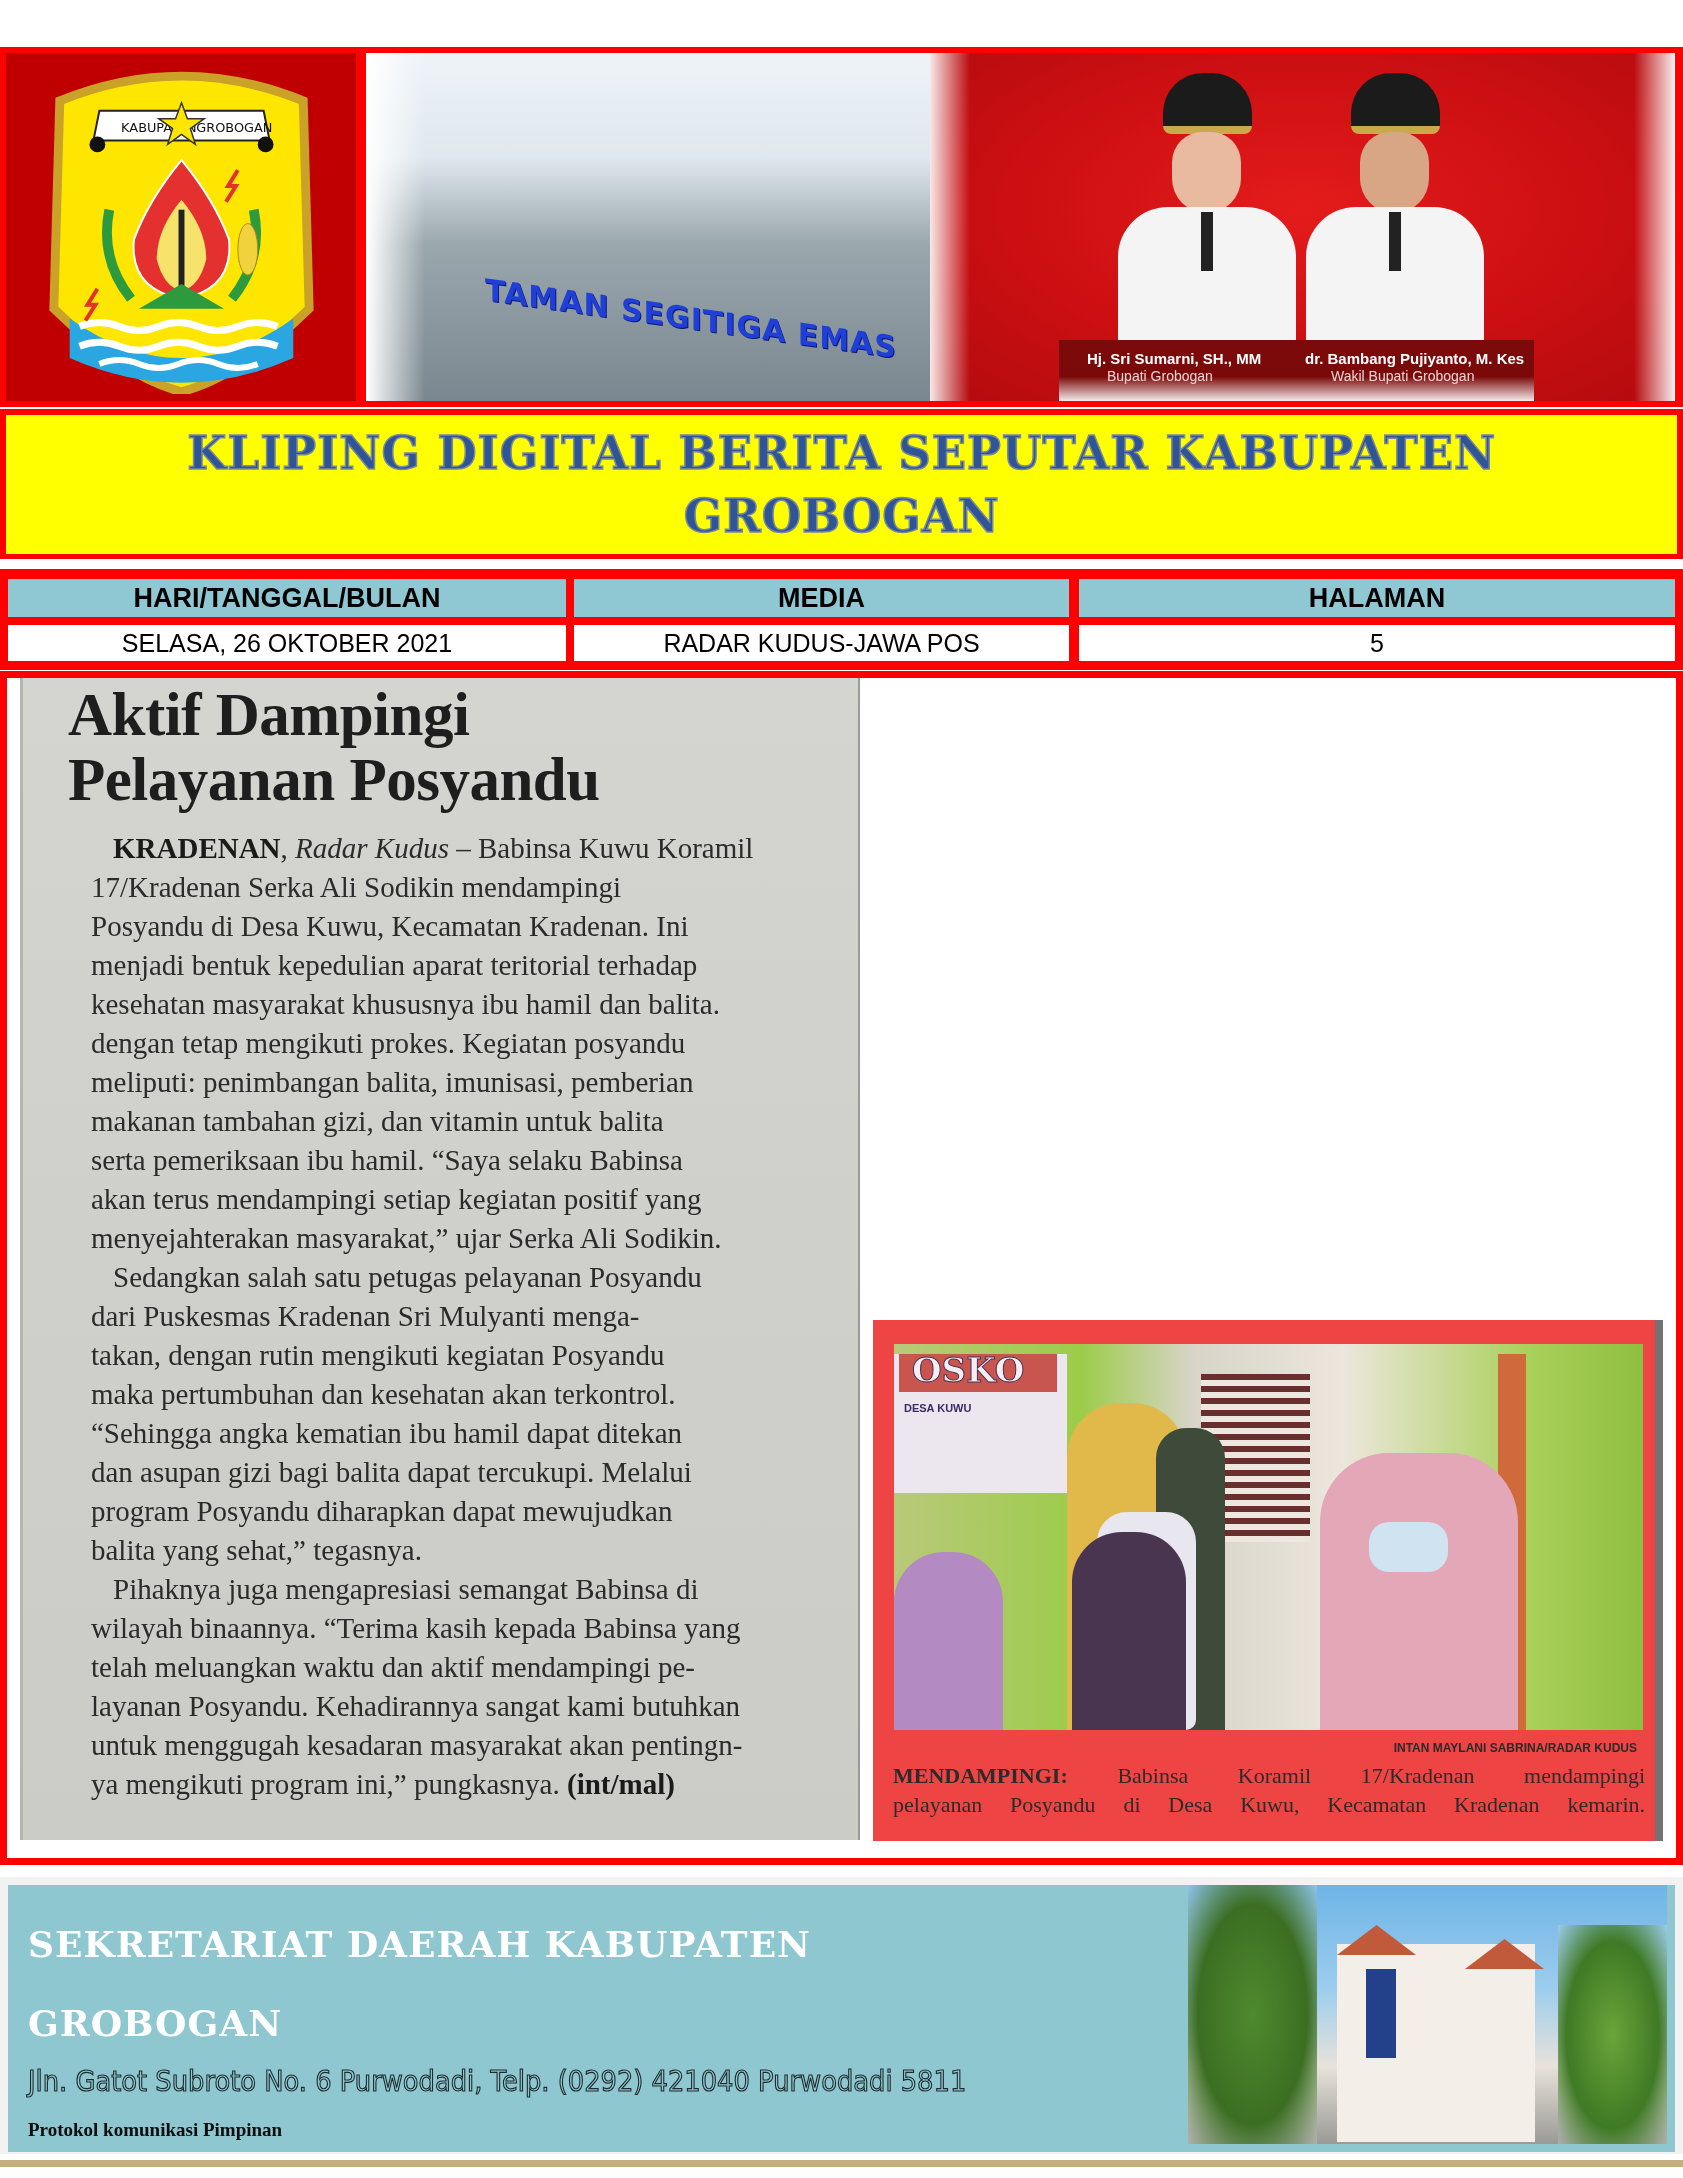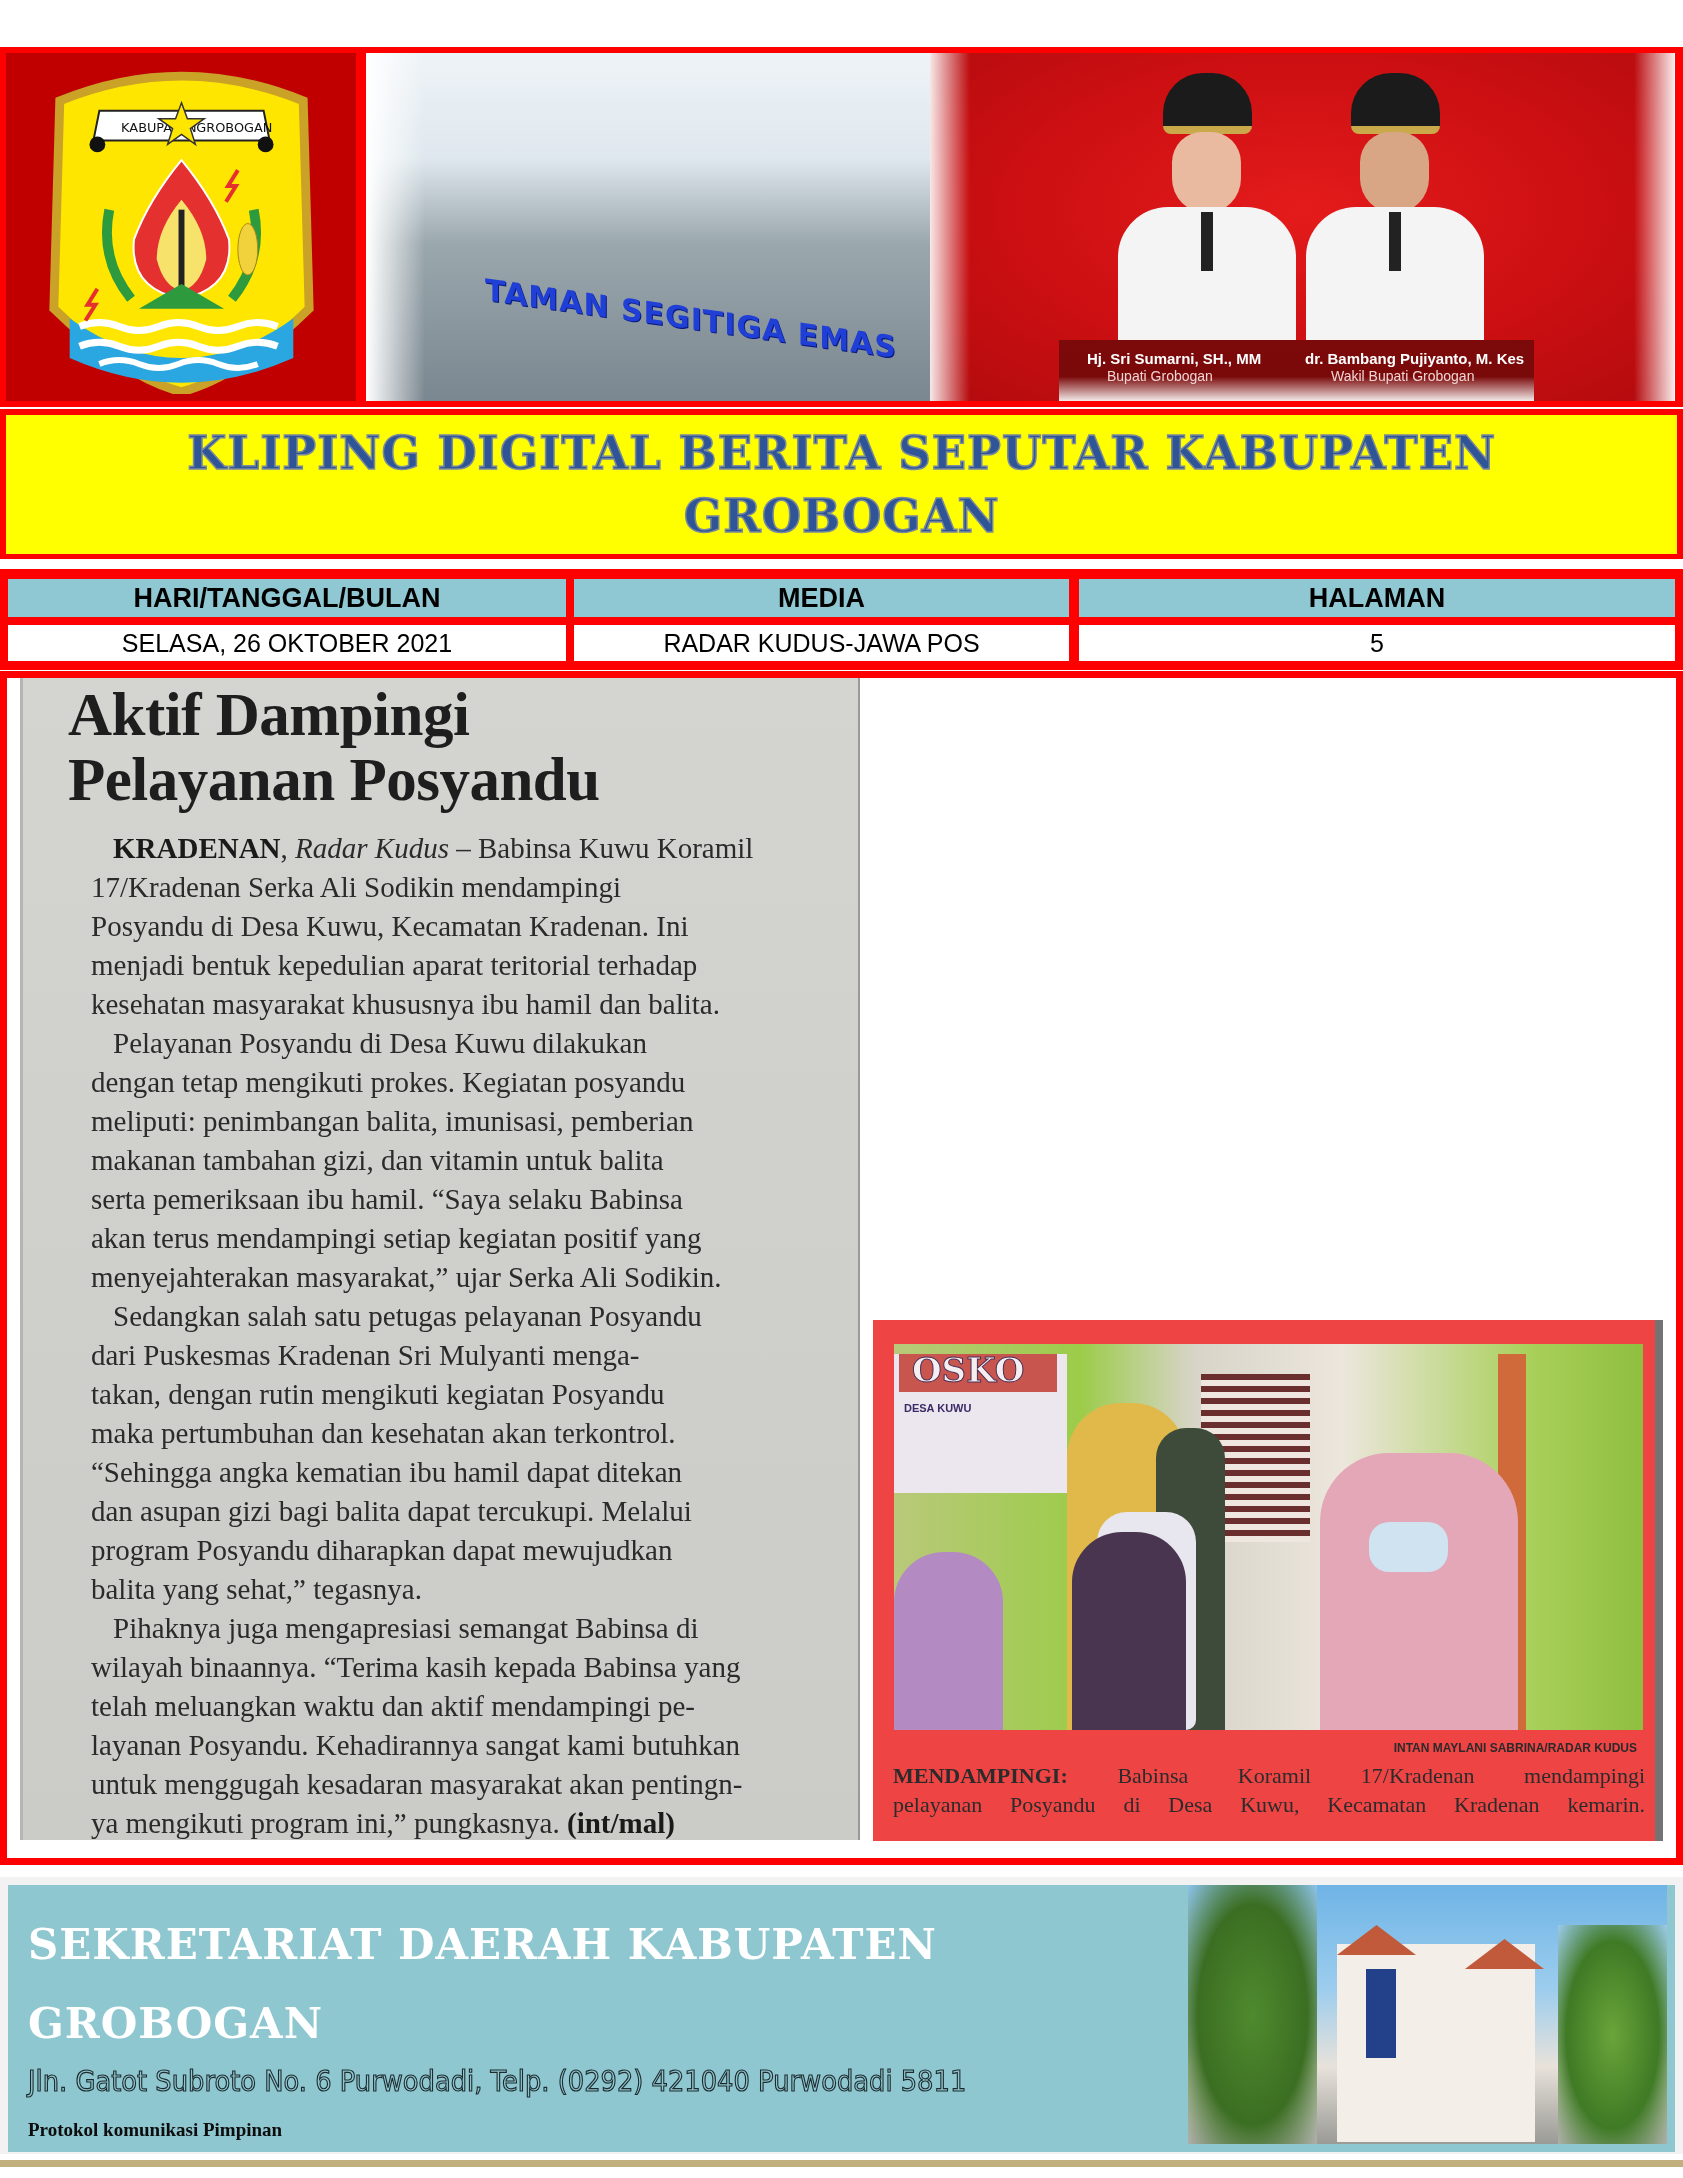--- a/index.html
+++ b/index.html
@@ -78,21 +78,21 @@
   .ph-mask { position: absolute; left: 475px; top: 178px; width: 79px; height: 50px; background: #cfe3f0; border-radius: 20px; }
   .ph-credit { position: absolute; right: 18px; top: 421px; font-family: "Liberation Sans", sans-serif; font-weight: bold; font-size: 12px; color: #2a2a2a; }
   .ph-caption { position: absolute; left: 20px; top: 441px; width: 752px; font-family: Liberation Serif, serif; font-size: 22px; line-height: 29px; color: #2b2b2b; text-align: justify; text-align-last: justify; }
   .ph-caption b { font-weight: bold; }
   .ph-caption .l2 { text-align-last: justify; display: block; }
 
   
   .footer { position: absolute; left: 0; top: 1877px; width: 1683px; height: 277px; background: #f2f2f2; }
   .footer-inner { position: absolute; left: 8px; top: 8px; width: 1667px; height: 267px; background: #8ec7d0; }
   .ft-title { position: absolute; left: 20px; top: 20px; width: 1158px; font-family: "DejaVu Serif", serif; font-weight: bold;
-              font-size: 42px; line-height: 79px; color: #ffffff; letter-spacing: 1px; }
+              font-size: 36px; line-height: 79px; color: #ffffff; letter-spacing: 1px; }
   .ft-address { position: absolute; left: 20px; top: 180px; font-family: "DejaVu Sans", sans-serif; font-size: 28px;
                 color: #8ec7d0; -webkit-text-stroke: 1.2px #1e2a2e; white-space: nowrap; transform: scaleX(0.92); transform-origin: left; }
   .ft-proto { position: absolute; left: 20px; top: 234px; font-family: "Liberation Serif", serif; font-weight: bold; font-size: 19px; color: #0d0d0d; }
   .ft-photo { position: absolute; left: 1188px; top: 8px; width: 479px; height: 259px; overflow: hidden;
               background: linear-gradient(180deg,#6fb4e6 0%, #9ccdee 40%, #e8e2da 70%, #9a9a96 100%); }
   .ft-tree-l { position: absolute; left: 0; top: 0; width: 129px; height: 259px; background: radial-gradient(ellipse at 50% 50%, #4f8a2e 0%, #3b6e22 60%, rgba(255,255,255,.2) 100%); }
   .ft-tree-r { position: absolute; right: 0; top: 40px; width: 109px; height: 220px; background: radial-gradient(ellipse at 50% 50%, #6aa43a 0%, #3f7a25 60%, rgba(255,255,255,.2) 100%); }
   .ft-bldg { position: absolute; left: 149px; top: 59px; width: 198px; height: 198px; background: #f3efe8; }
   .ft-roof { position: absolute; left: 149px; top: 40px; width: 79px; height: 30px; background: #c05a3a; clip-path: polygon(50% 0, 100% 100%, 0 100%); }
   .ft-roof2 { position: absolute; left: 277px; top: 54px; width: 79px; height: 30px; background: #c05a3a; clip-path: polygon(50% 0, 100% 100%, 0 100%); }
@@ -183,21 +183,20 @@
       <div class="art-headline">
         <span>Aktif Dampingi</span><br>
         <span>Pelayanan Posyandu</span>
       </div>
       <div class="art-body">
         <span class="line indent"><b>KRADENAN</b>, <i>Radar Kudus</i><span> – Babinsa Kuwu Koramil</span></span>
         <span class="line">17/Kradenan Serka Ali Sodikin mendampingi</span>
         <span class="line">Posyandu di Desa Kuwu, Kecamatan Kradenan. Ini</span>
         <span class="line">menjadi bentuk kepedulian aparat teritorial terhadap</span>
         <span class="line">kesehatan masyarakat khususnya ibu hamil dan balita.</span>
-        <span class="line indent">Pelayanan Posyandu di Desa Kuwu dilakukan</span>
         <span class="line">dengan tetap mengikuti prokes. Kegiatan posyandu</span>
         <span class="line">meliputi: penimbangan balita, imunisasi, pemberian</span>
         <span class="line">makanan tambahan gizi, dan vitamin untuk balita</span>
         <span class="line">serta pemeriksaan ibu hamil. “Saya selaku Babinsa</span>
         <span class="line">akan terus mendampingi setiap kegiatan positif yang</span>
         <span class="line">menyejahterakan masyarakat,” ujar Serka Ali Sodikin.</span>
         <span class="line indent">Sedangkan salah satu petugas pelayanan Posyandu</span>
         <span class="line">dari Puskesmas Kradenan Sri Mulyanti menga-</span>
         <span class="line">takan,  dengan rutin mengikuti kegiatan Posyandu</span>
         <span class="line">maka pertumbuhan dan kesehatan akan terkontrol.</span>

